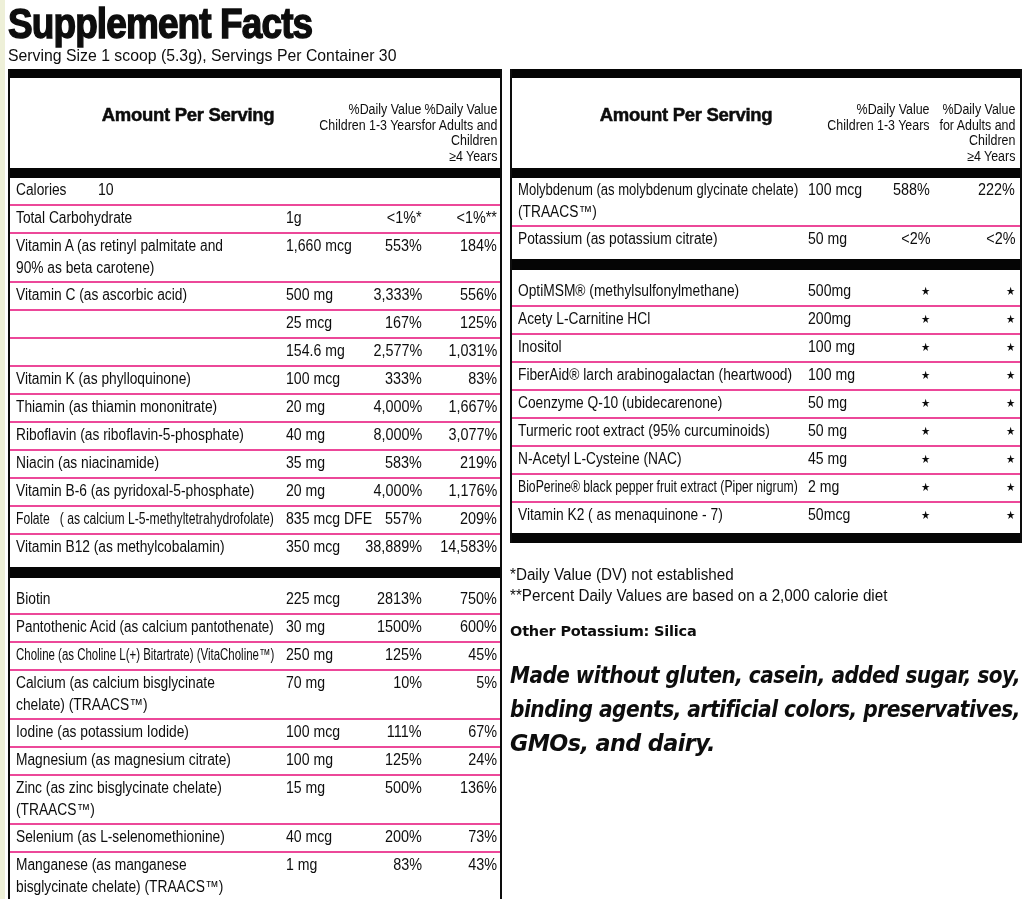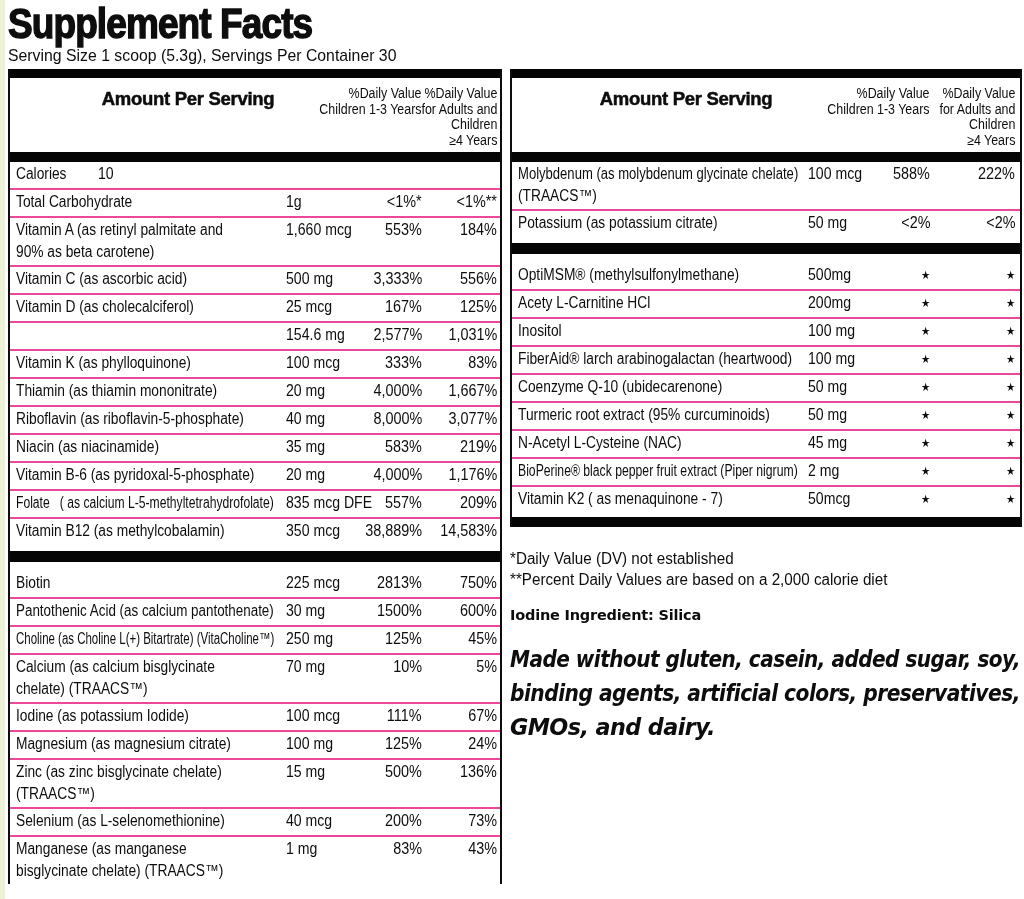--- a/index.html
+++ b/index.html
@@ -12,21 +12,21 @@
   .serving{font-size:17px;line-height:20px;white-space:pre;transform-origin:0 50%;margin-top:0px;}
   .tables{display:flex;gap:8px;padding:3px 0 0 8px;align-items:flex-start;}
   .ftable{border-left:2px solid #0d0d0d;border-right:2px solid #0d0d0d;box-sizing:border-box;background:#fff;}
   .table-left {width:494px;--amt-left:276px;--dv1-right:78px;--dv2-right:3px;--name-w:260px;--th-w:352px;}
   .table-right{width:512px;--amt-left:296px;--dv1-right:90px;--dv2-right:5px;--name-w:282px;--th-w:344px;}
   .bar{background:#050505;}
   .bar-top{height:9px;}
   .bar-head{height:10px;}
   .bar-mid{height:11px;margin:6px 0 9px 0;}
   .bar-end{height:10px;margin-top:4px;}
-  .thead{position:relative;height:74px;}
+  .thead{position:relative;height:74px;margin-top:16px;}
   .th-amount{position:absolute;left:2px;top:10px;width:var(--th-w);text-align:center;font-weight:bold;
              font-size:18.5px;letter-spacing:-0.3px;-webkit-text-stroke:0.5px #0d0d0d;white-space:pre;}
   .th-dv{position:absolute;top:8px;font-size:13.8px;line-height:15.5px;text-align:right;white-space:pre;
          transform:scaleX(0.9);transform-origin:100% 0;}
   .th-dv.c1{right:var(--dv1-right);}
   .th-dv.c2{right:var(--dv2-right);}
   .row{position:relative;padding:1px 15px 2px 6px;min-height:23px;}
   .row + .row{border-top:2px solid #ec4899;}
   .cell-name{width:var(--name-w);}
   .nl{font-size:16px;line-height:22px;white-space:pre;transform-origin:0 50%;}
@@ -93,23 +93,20 @@
           </div>
           <div class="row">
             <div class="cell-name">
               <div class="nl fitline" style="transform: scaleX(0.86);">Vitamin C (as ascorbic acid)</div>
             </div>
             <span class="cell-amt">500 mg</span>
             <span class="cell-dv dv1">3,333%</span>
             <span class="cell-dv dv2">556%</span>
           </div>
           <div class="row">
-            <div class="cell-name">
-              <div class="nl fitline" style="transform: scaleX(0.86);">Vitamin D (as cholecalciferol)</div>
-            </div>
             <span class="cell-amt">25 mcg</span>
             <span class="cell-dv dv1">167%</span>
             <span class="cell-dv dv2">125%</span>
           </div>
           <div class="row">
             <span class="cell-amt">154.6 mg</span>
             <span class="cell-dv dv1">2,577%</span>
             <span class="cell-dv dv2">1,031%</span>
           </div>
           <div class="row">
@@ -353,21 +350,21 @@
             </div>
           </div>
           <div class="bar bar-end"></div>
         </section>
 
       <div class="footnotes">
         <div class="foot fitline" style="transform: scaleX(0.95);">*Daily Value (DV) not established</div>
         <div class="foot fitline" style="transform: scaleX(0.95);">**Percent Daily Values are based on a 2,000 calorie diet</div>
       </div>
 
-      <div class="other">Iodine Ingredient: Silica</div>
+      <div class="other">Other Potassium: Silica</div>
 
       <div class="made">
         <div class="mw-line fitline" style="transform: scaleX(0.871795);">Made without gluten, casein, added sugar, soy,</div>
         <div class="mw-line fitline" style="transform: scaleX(0.87931);">binding agents, artificial colors, preservatives,</div>
         <div class="mw-line fitline" style="transform: scaleX(0.97);">GMOs, and dairy.</div>
       </div>
     </div>
   </div>
 </div>
 

